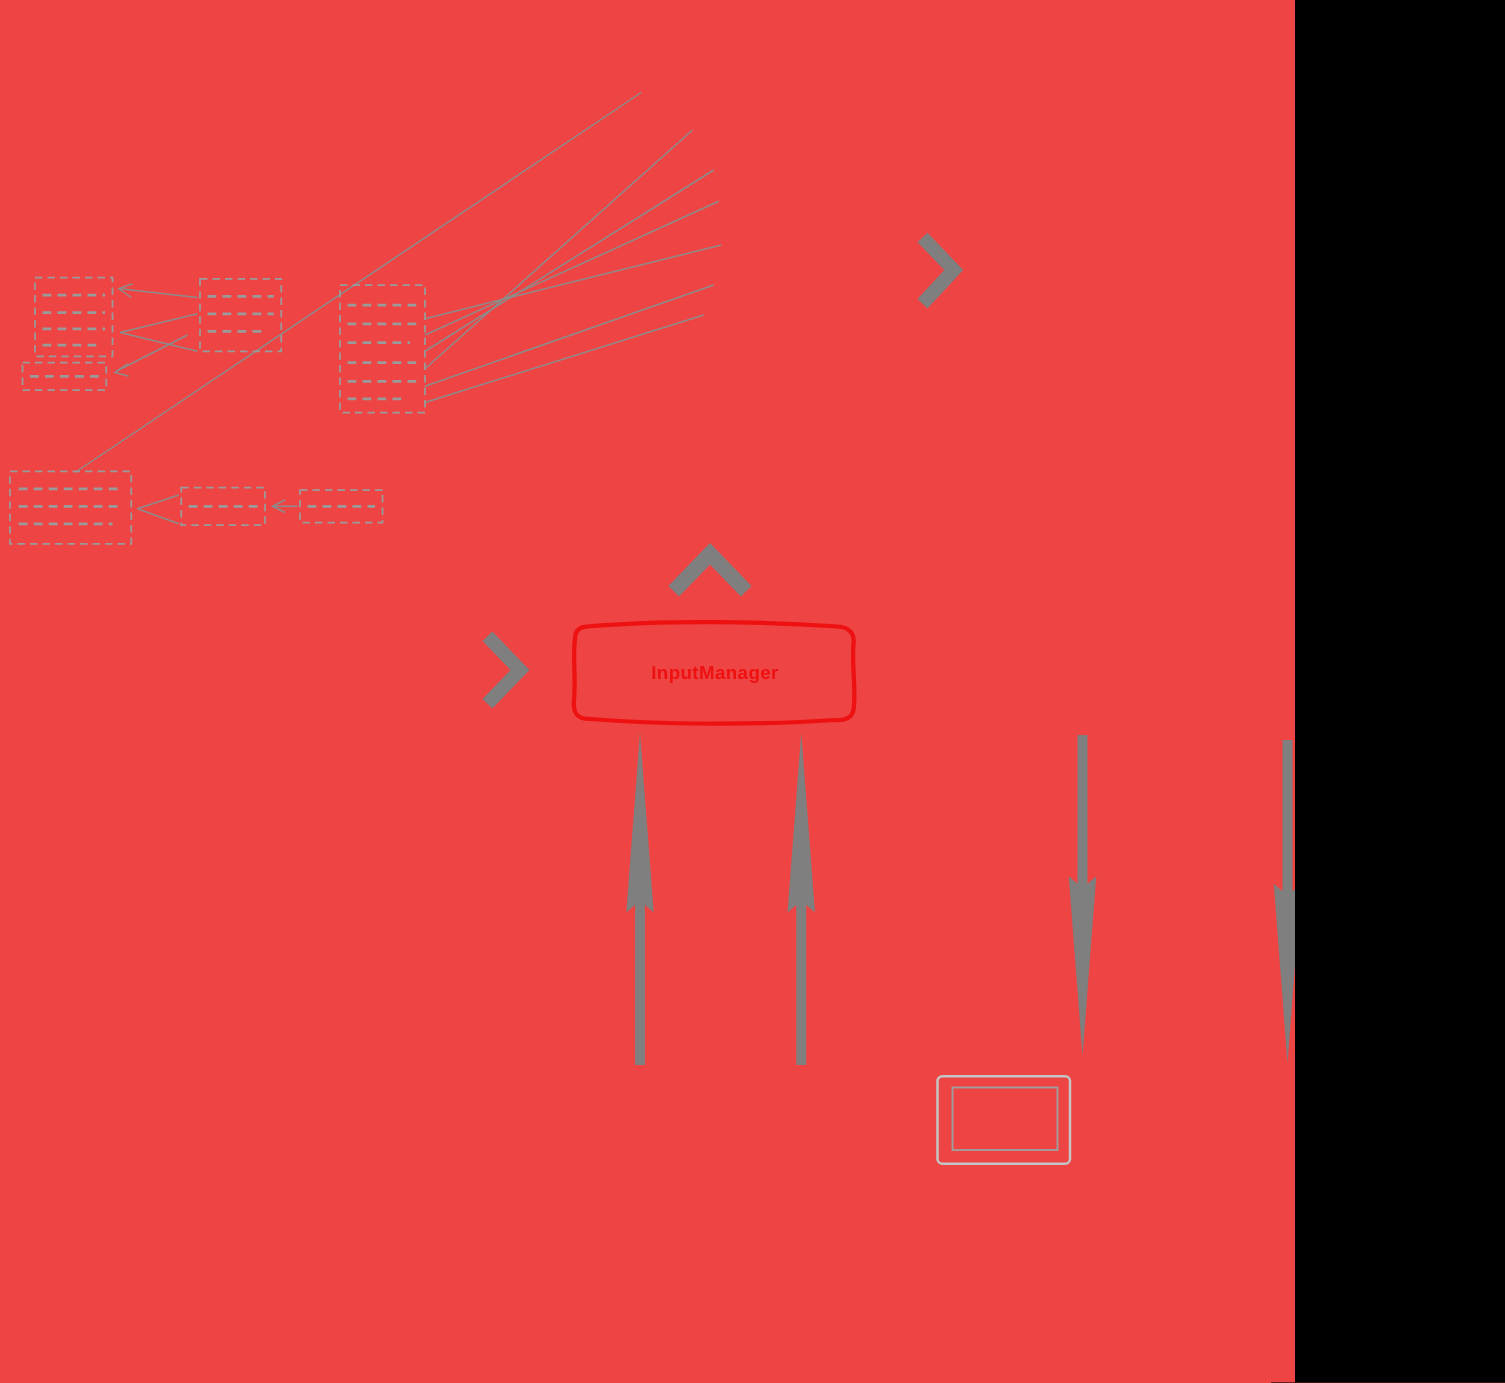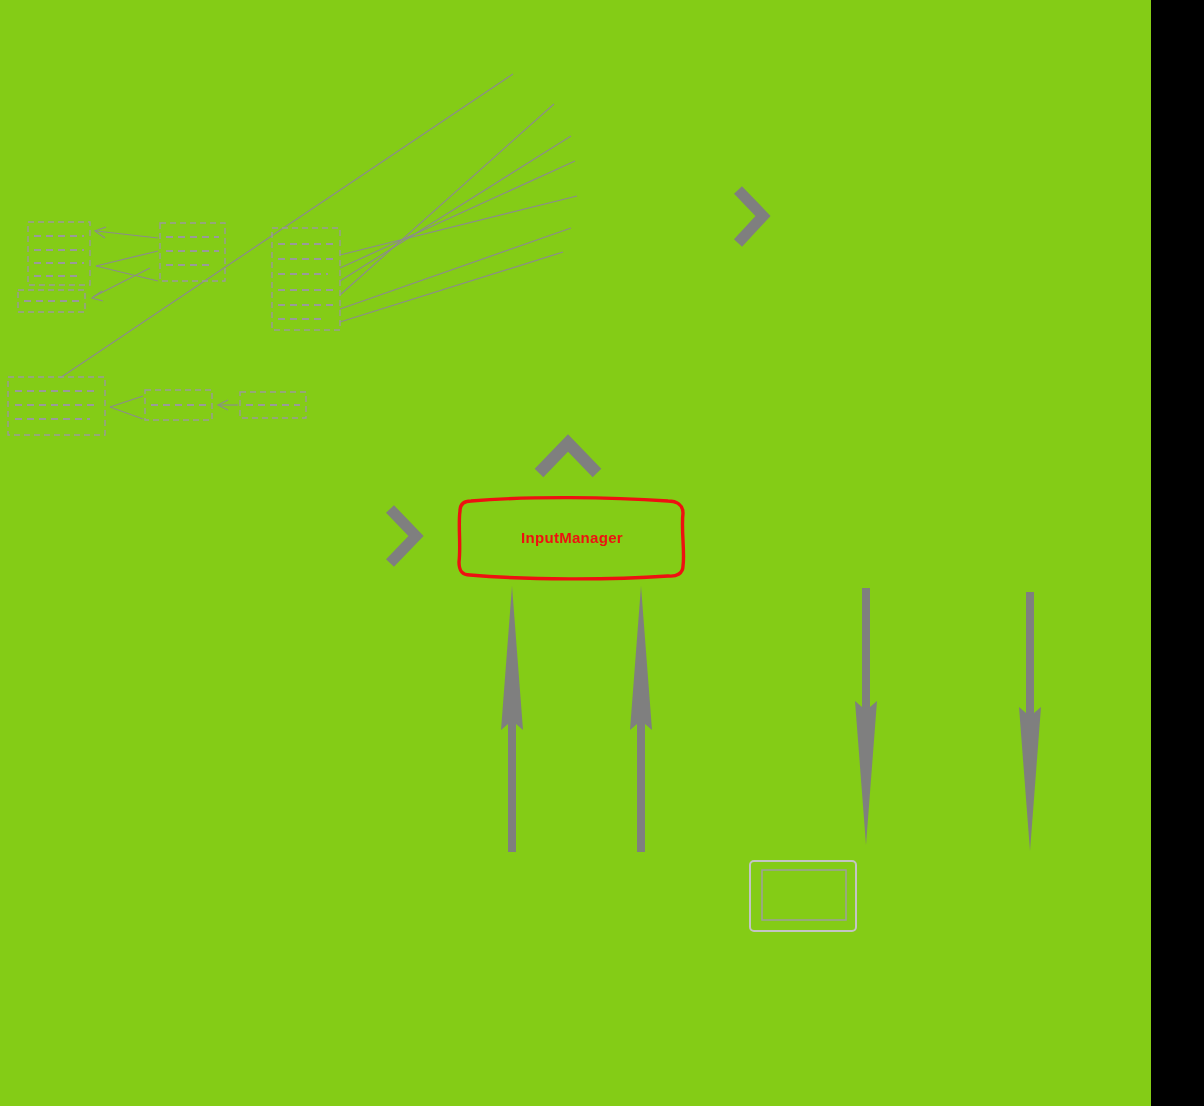--- a/index.html
+++ b/index.html
@@ -2,23 +2,23 @@
 <html><head>
 <meta charset="utf-8">
 <style>
   html, body {
     margin: 0;
     padding: 0;
     background: #000000;
   }
   .stage {
     position: relative;
-    width: 1151px;
+    width: 1036px;
     height: 1106px;
-    background: #84cc16;
+    background: #ef4444;
     overflow: hidden;
     font-family: "Liberation Sans", sans-serif;
   }
   .stage svg {
     position: absolute;
     top: 0;
     left: 0;
   }
   text.node-label {
     font-family: "Liberation Sans", sans-serif;

